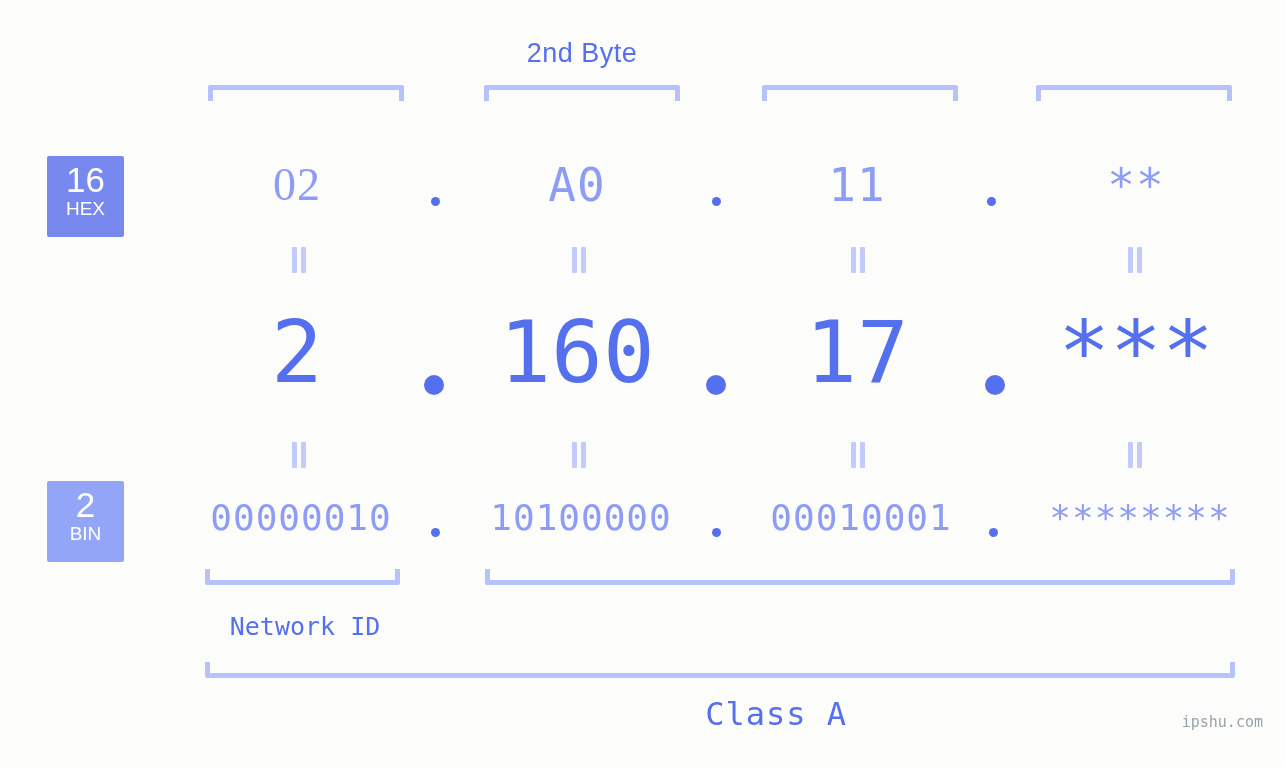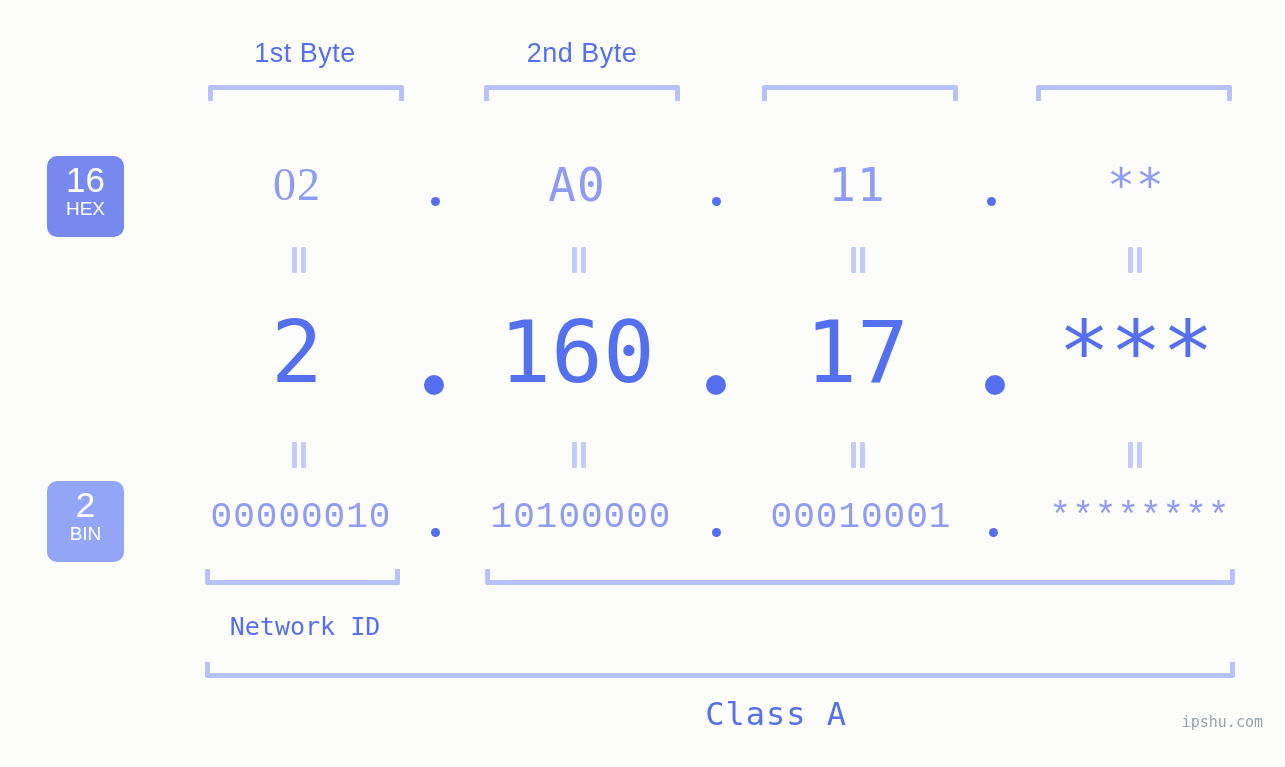--- a/index.html
+++ b/index.html
@@ -48,21 +48,21 @@
   .bracket.up {
     border-bottom: 5px solid #b7c1fb;
     border-radius: 0 0 3px 3px;
   }
 
   
   .badge {
     position: absolute;
     left: 47px;
     width: 77px;
-    border-radius: 10px;
+    border-radius: 2px;
     color: #ffffff;
     text-align: center;
     font-family: "Liberation Sans", sans-serif;
     box-sizing: border-box;
     padding-top: 6px;
   }
   .badge .num {
     display: block;
     font-size: 35px;
     line-height: 36px;
@@ -102,21 +102,20 @@
     color: #5570ef;
     letter-spacing: 0px;
   }
   .row-bin .cell {
     top: 487px;
     height: 62px;
     line-height: 62px;
     font-size: 36px;
     color: #8d9cf4;
     letter-spacing: 1px;
-    font-family: Liberation Mono, monospace;
   }
 
   
   .dot {
     position: absolute;
     border-radius: 50%;
     background: #8d9cf4;
   }
   .dot-hex { width: 9px; height: 9px; background: #5570ef; top: 197px; }
   .dot-dec { width: 20px; height: 20px; background: #5570ef; top: 375px; }
@@ -180,21 +179,20 @@
     color: #9aa3ab;
     letter-spacing: 0px;
     white-space: nowrap;
   }
 </style>
 </head>
 <body>
 
 <div class="stage">
 
-  <div class="byte-head" style="left:190px;width:230px;">1st Byte</div>
   <div class="byte-head" style="left:467px;width:230px;">2nd Byte</div>
 
   <div class="bracket down" style="left:208px;top:85px;width:196px;"></div>
   <div class="bracket down" style="left:484px;top:85px;width:196px;"></div>
   <div class="bracket down" style="left:762px;top:85px;width:196px;"></div>
   <div class="bracket down" style="left:1036px;top:85px;width:196px;"></div>
 
   <div class="badge badge-hex">
     <span class="num">16</span>
     <span class="nm">HEX</span>

